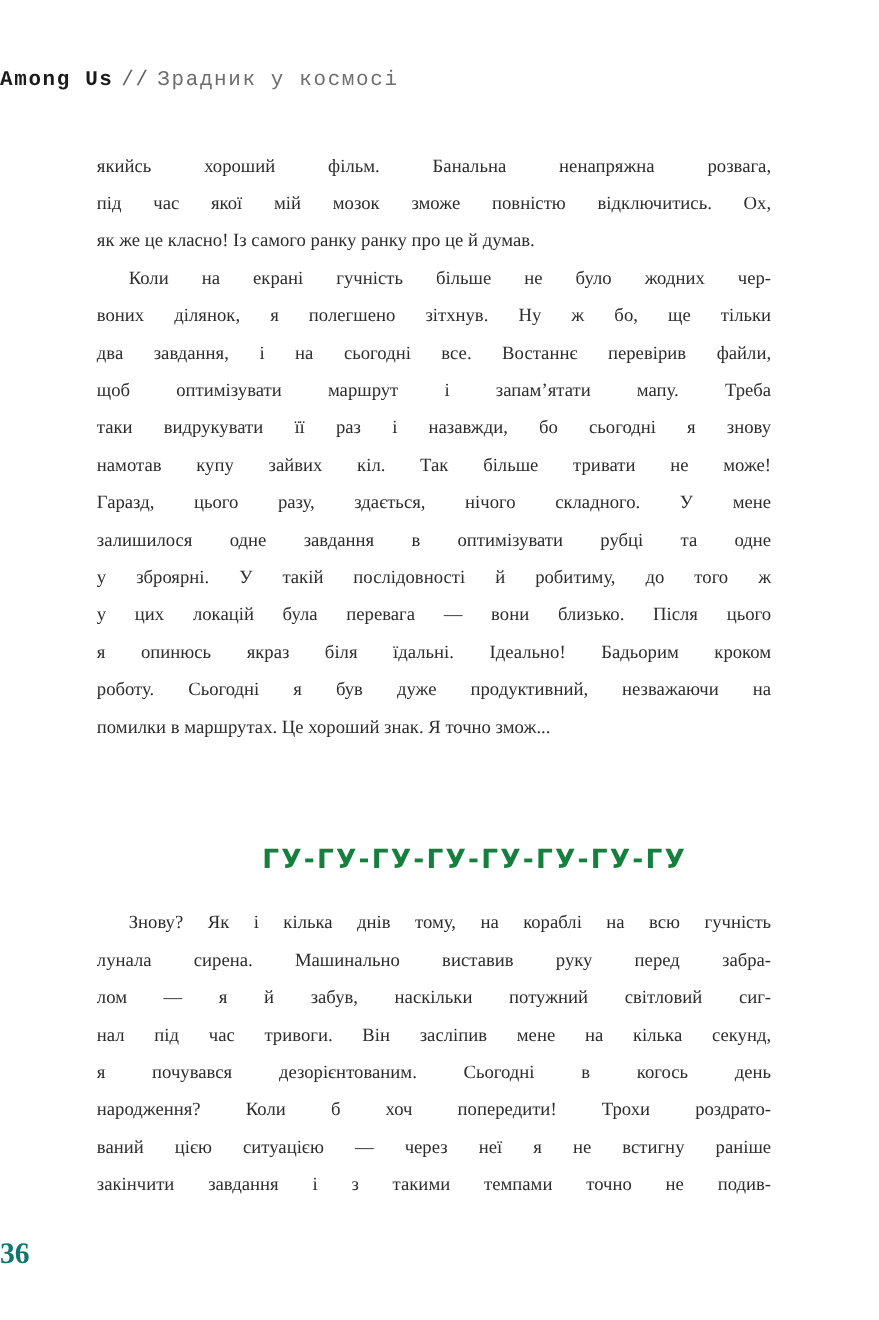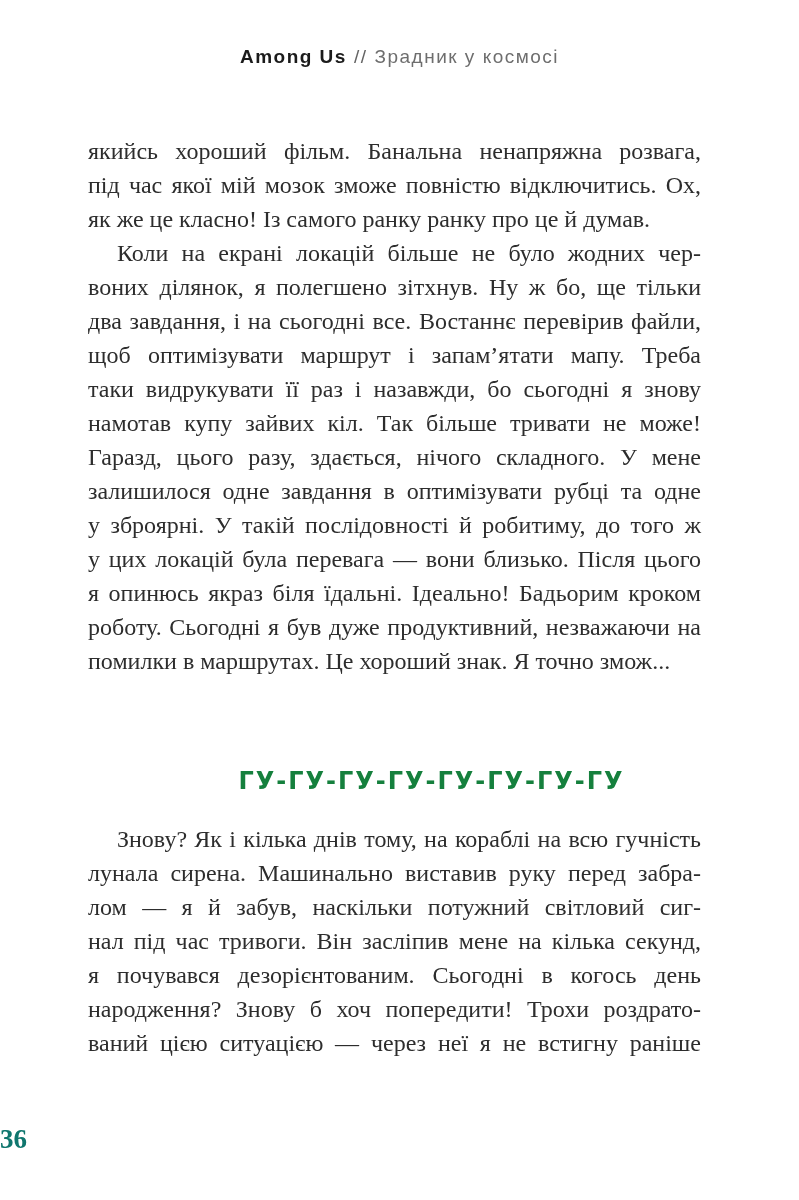--- a/index.html
+++ b/index.html
@@ -11,38 +11,38 @@
   .page {
     position: relative;
     width: 799px; height: 1200px;
     background: #ffffff;
     overflow: hidden;
   }
 
   
   .running-header {
     position: absolute;
-    top: 45px; left: 0; width: 100%;
-    text-align: center;
-    font-family: Liberation Sans, sans-serif;
+    top: 60px; left: 0; width: 100%;
+    text-align: left;
+    font-family: Liberation Mono, monospace;
     font-size: 19px; line-height: 24px;
     letter-spacing: 1.5px;
     color: #6e6e6e;
     white-space: nowrap;
   }
   .rh-bold { font-weight: bold; color: #1b1b1b; }
   .rh-sep  { margin: 0 7px; color: #636363; }
   .rh-light{ color: #6e6e6e; }
 
   
   .text-block {
     position: absolute;
     left: 88px; width: 613px;
     color: #2d2d2d;
-    font-size: 24px;
+    font-size: 17px;
   }
   .text-block.first  { top: 134px; }
   .text-block.second { top: 822px; }
   .paragraph { margin: 0; }
   .tline {
     height: 34px; line-height: 34px;
     white-space: nowrap;
     text-align: justify;
     text-align-last: justify;
   }
@@ -83,21 +83,21 @@
     <span class="rh-bold">Among Us</span><span class="rh-sep">//</span><span class="rh-light">Зрадник у космосі</span>
   </div>
 
   <div class="text-block first">
       <div class="paragraph">
         <div class="tline">якийсь хороший фільм. Банальна ненапряжна розвага,</div>
         <div class="tline">під час якої мій мозок зможе повністю відключитись. Ох,</div>
         <div class="tline endline">як же це класно! Із самого ранку ранку про це й думав.</div>
       </div>
       <div class="paragraph">
-        <div class="tline indent">Коли на екрані локацій більше не було жодних чер-</div>
+        <div class="tline indent">Коли на екрані гучність більше не було жодних чер-</div>
         <div class="tline">воних ділянок, я полегшено зітхнув. Ну ж бо, ще тільки</div>
         <div class="tline">два завдання, і на сьогодні все. Востаннє перевірив файли,</div>
         <div class="tline">щоб оптимізувати маршрут і запам’ятати мапу. Треба</div>
         <div class="tline">таки видрукувати її раз і назавжди, бо сьогодні я знову</div>
         <div class="tline">намотав купу зайвих кіл. Так більше тривати не може!</div>
         <div class="tline">Гаразд, цього разу, здається, нічого складного. У мене</div>
         <div class="tline">залишилося одне завдання в оптимізувати рубці та одне</div>
         <div class="tline">у зброярні. У такій послідовності й робитиму, до того ж</div>
         <div class="tline">у цих локацій була перевага — вони близько. Після цього</div>
         <div class="tline">я опинюсь якраз біля їдальні. Ідеально! Бадьорим кроком</div>
@@ -108,20 +108,21 @@
 
   <h2 class="sound-heading">ГУ-ГУ-ГУ-ГУ-ГУ-ГУ-ГУ-ГУ</h2>
 
   <div class="text-block second">
       <div class="paragraph">
         <div class="tline indent">Знову? Як і кілька днів тому, на кораблі на всю гучність</div>
         <div class="tline">лунала сирена. Машинально виставив руку перед забра-</div>
         <div class="tline">лом — я й забув, наскільки потужний світловий сиг-</div>
         <div class="tline">нал під час тривоги. Він засліпив мене на кілька секунд,</div>
         <div class="tline">я почувався дезорієнтованим. Сьогодні в когось день</div>
-        <div class="tline">народження? Знову б хоч попередити! Трохи роздрато-</div>
+        <div class="tline">народження? Коли б хоч попередити! Трохи роздрато-</div>
         <div class="tline">ваний цією ситуацією — через неї я не встигну раніше</div>
+        <div class="tline">закінчити завдання і з такими темпами точно не подив-</div>
       </div>
     </div>
 
   <div class="page-number">36</div>
 
 </div>
 
 </body></html>

